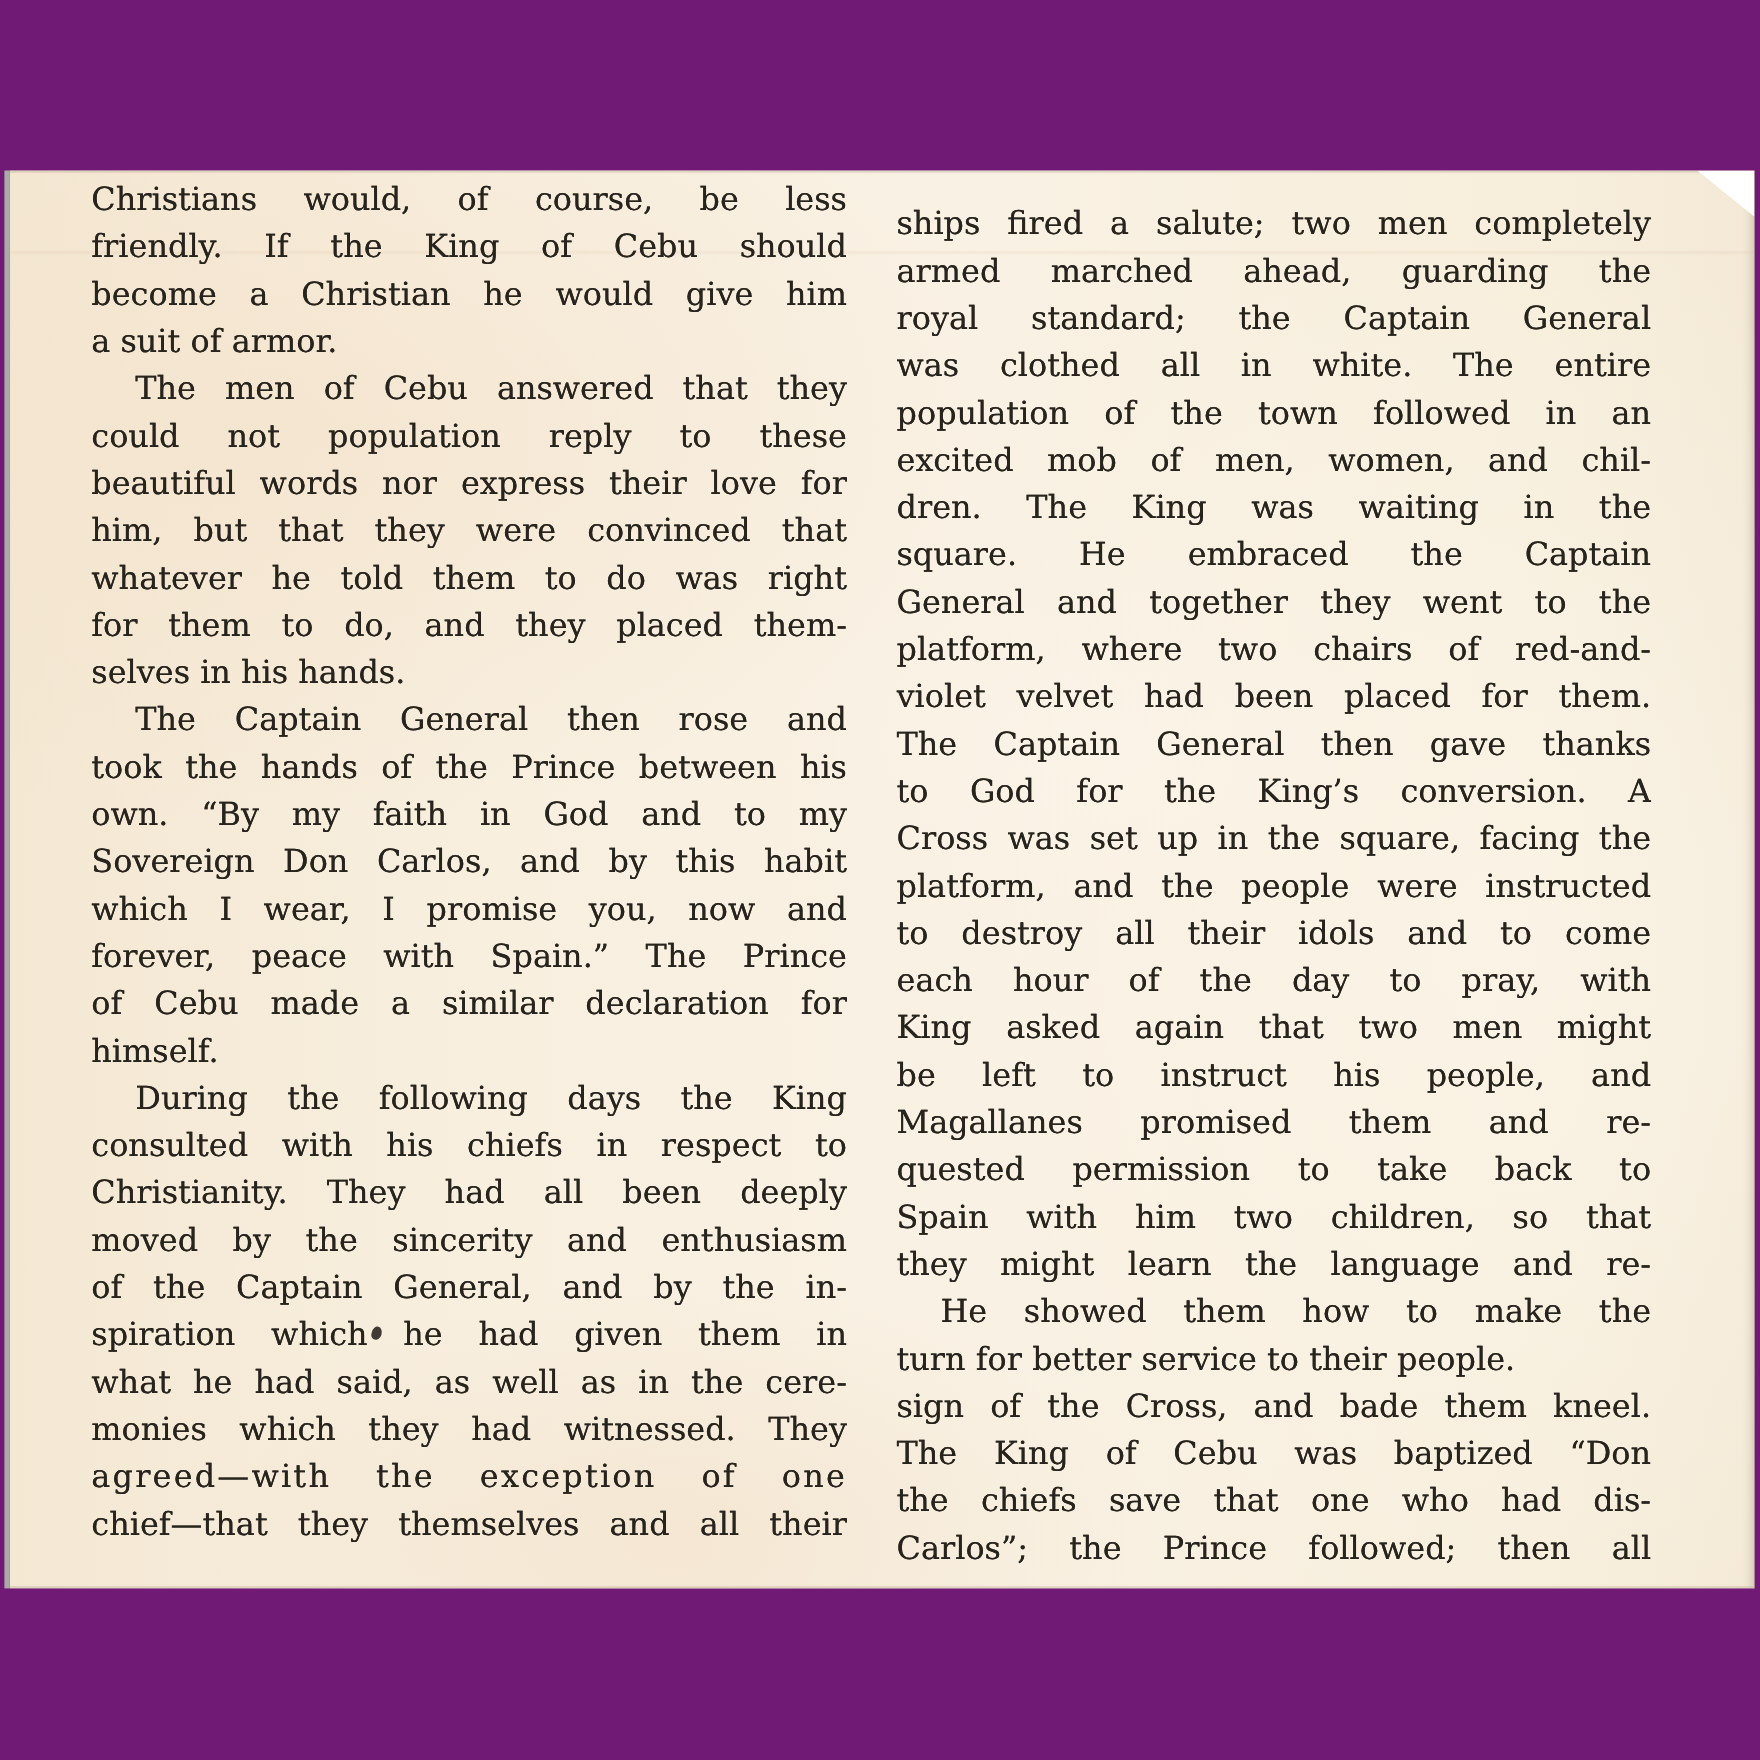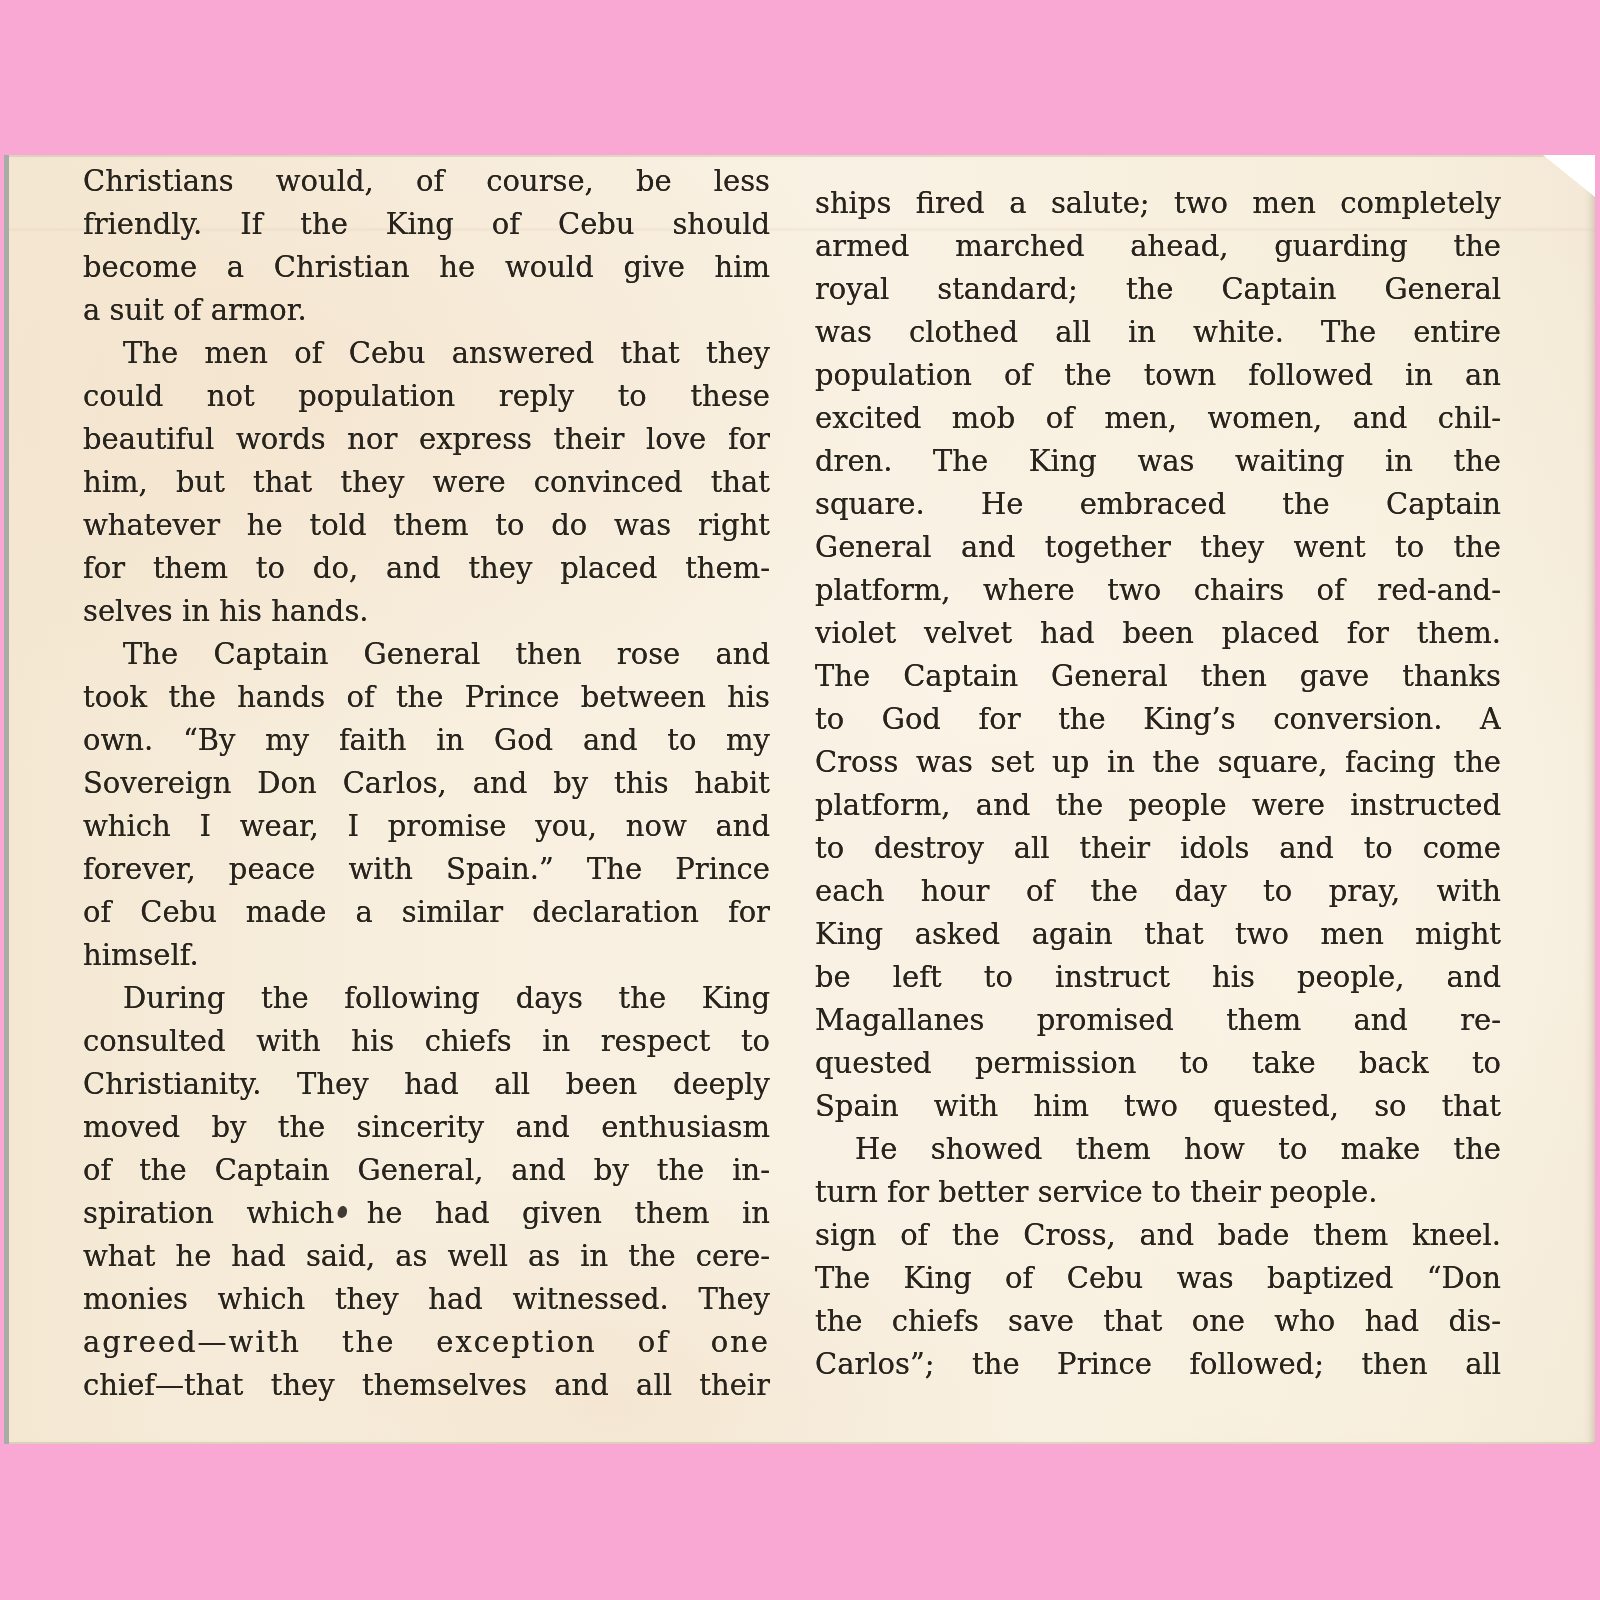--- a/index.html
+++ b/index.html
@@ -8,21 +8,21 @@
     width: 1600px;
     height: 1600px;
     background: #ffffff;
     overflow: hidden;
     font-family: "DejaVu Serif", serif;
   }
   .backdrop {
     position: relative;
     width: 1600px;
     height: 1600px;
-    background: #f9a8d4;
+    background: #701a75;
   }
   .paper {
     position: absolute;
     left: 4px;
     top: 155px;
     width: 1591px;
     height: 1289px;
     box-sizing: border-box;
     border-left: 5px solid #a9aba7;
     overflow: hidden;
@@ -139,21 +139,22 @@
         <div class="line">The Captain General then gave thanks</div>
         <div class="line">to God for the King’s conversion.  A</div>
         <div class="line">Cross was set up in the square, facing the</div>
         <div class="line">platform, and the people were instructed</div>
         <div class="line">to destroy all their idols and to come</div>
         <div class="line">each hour of the day to pray, with</div>
         <div class="line">King asked again that two men might</div>
         <div class="line">be left to instruct his people, and</div>
         <div class="line">Magallanes promised them and re-</div>
         <div class="line">quested permission to take back to</div>
-        <div class="line">Spain with him two quested, so that</div>
+        <div class="line">Spain with him two children, so that</div>
+        <div class="line">they might learn the language and re-</div>
         <div class="line indent">He showed them how to make the</div>
         <div class="line end">turn for better service to their people.</div>
         <div class="line">sign of the Cross, and bade them kneel.</div>
         <div class="line">The King of Cebu was baptized “Don</div>
         <div class="line">the chiefs save that one who had dis-</div>
         <div class="line">Carlos”; the Prince followed; then all</div>
       </div>
     <div class="ink-blot"></div>
   </div>
 </div>

